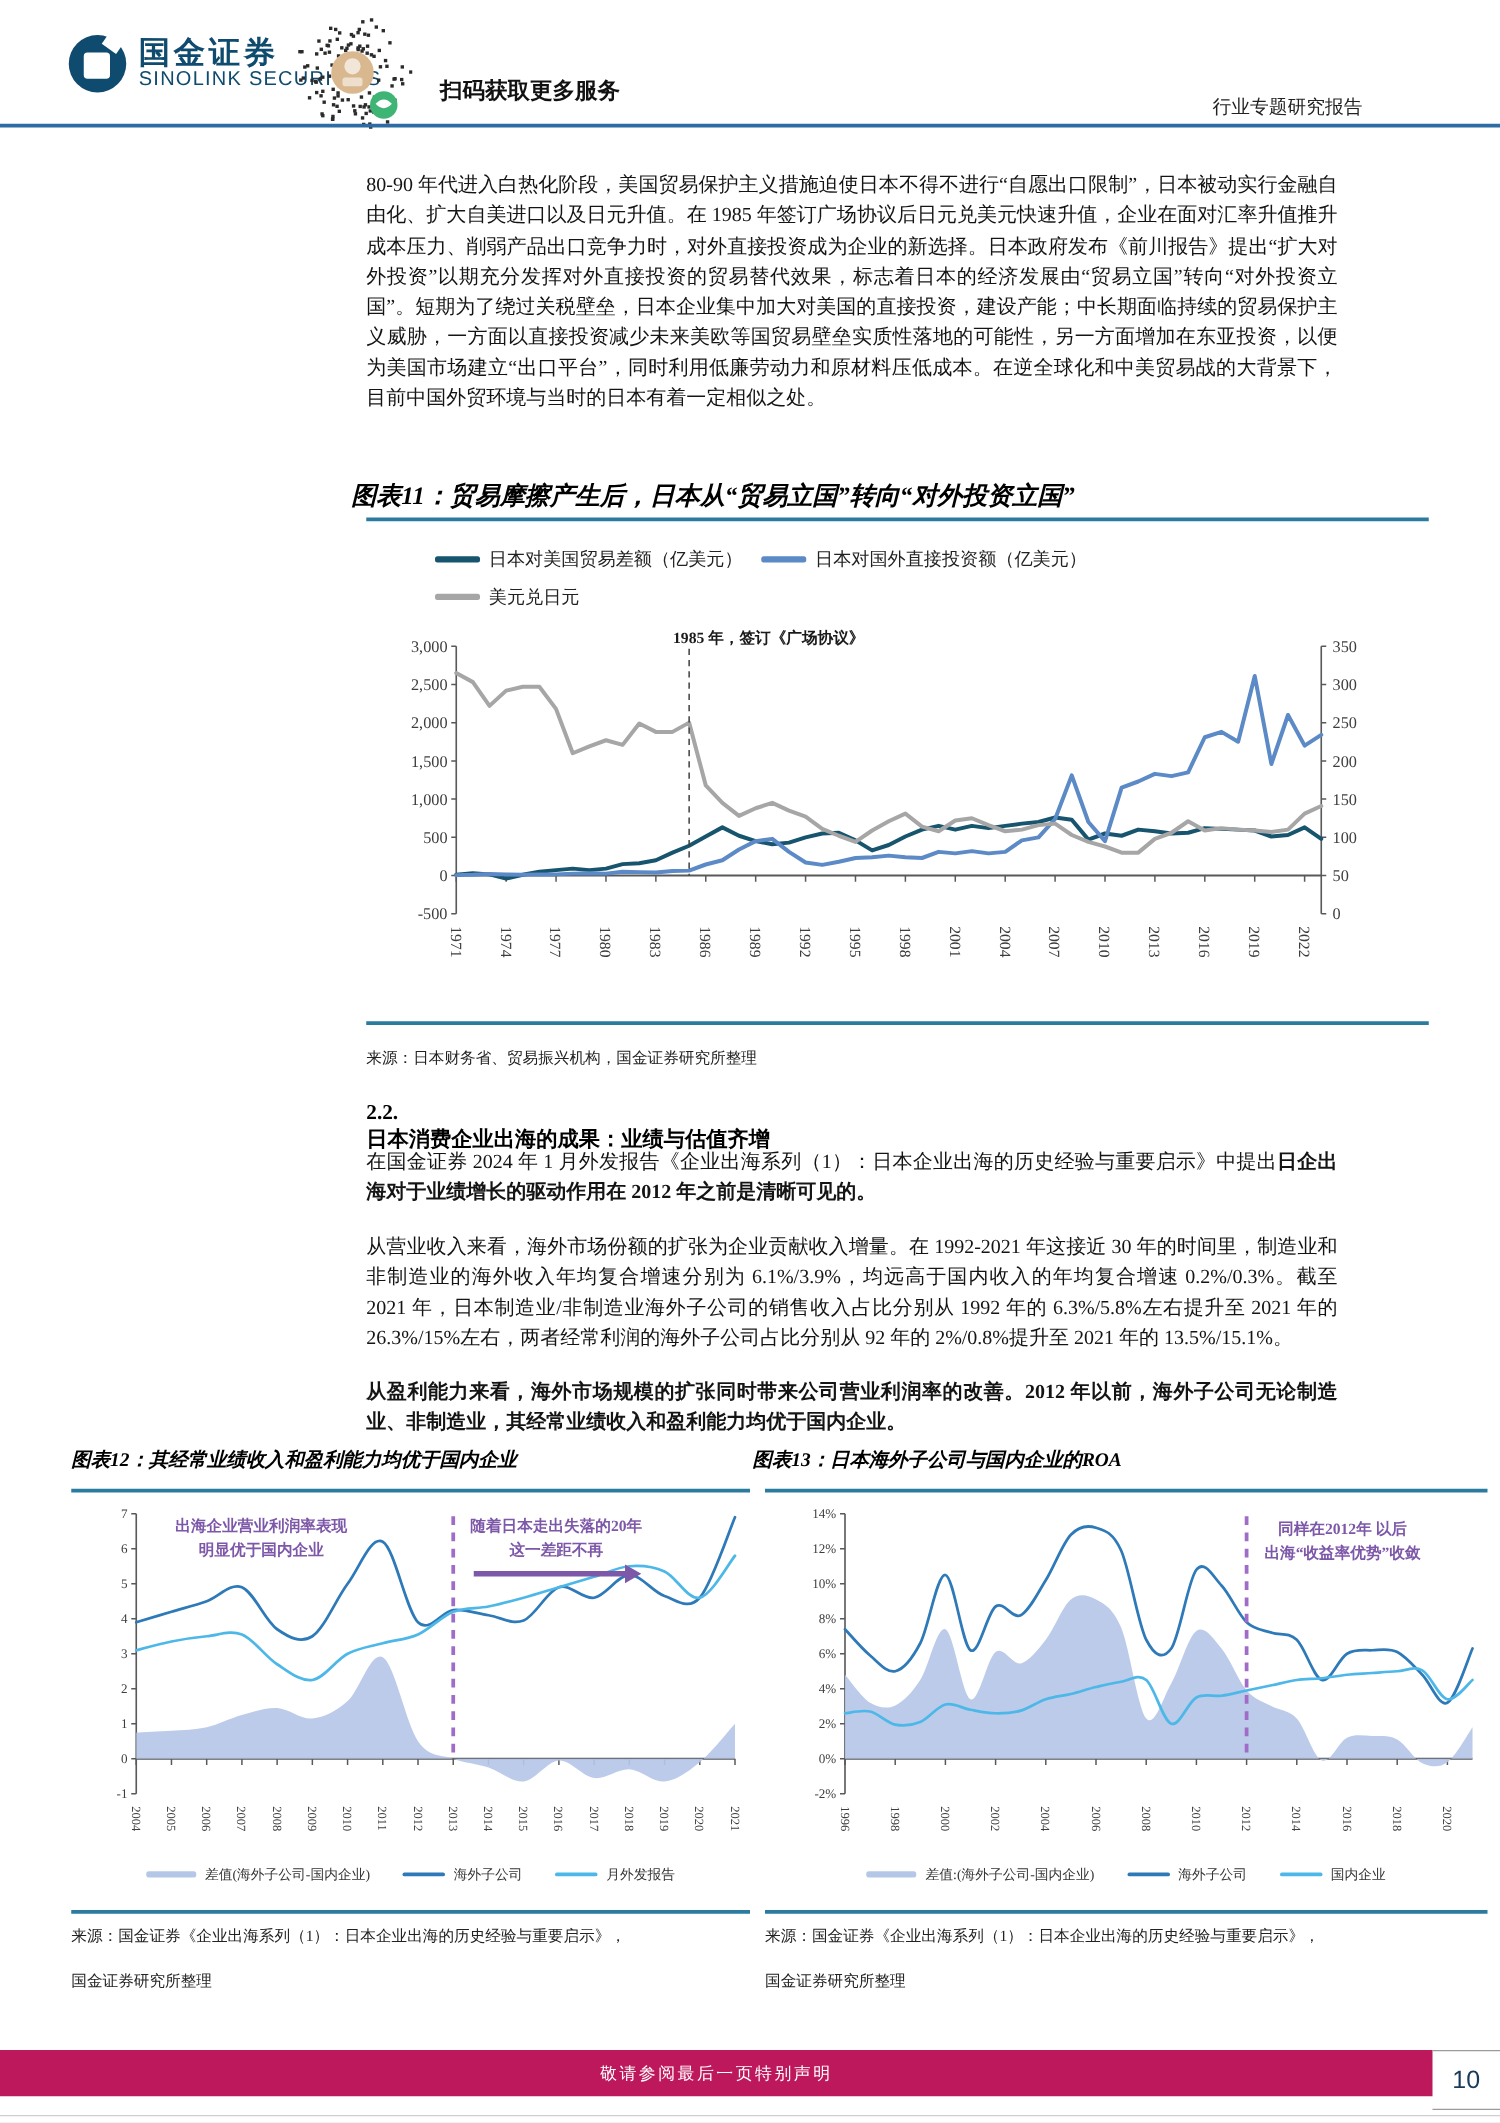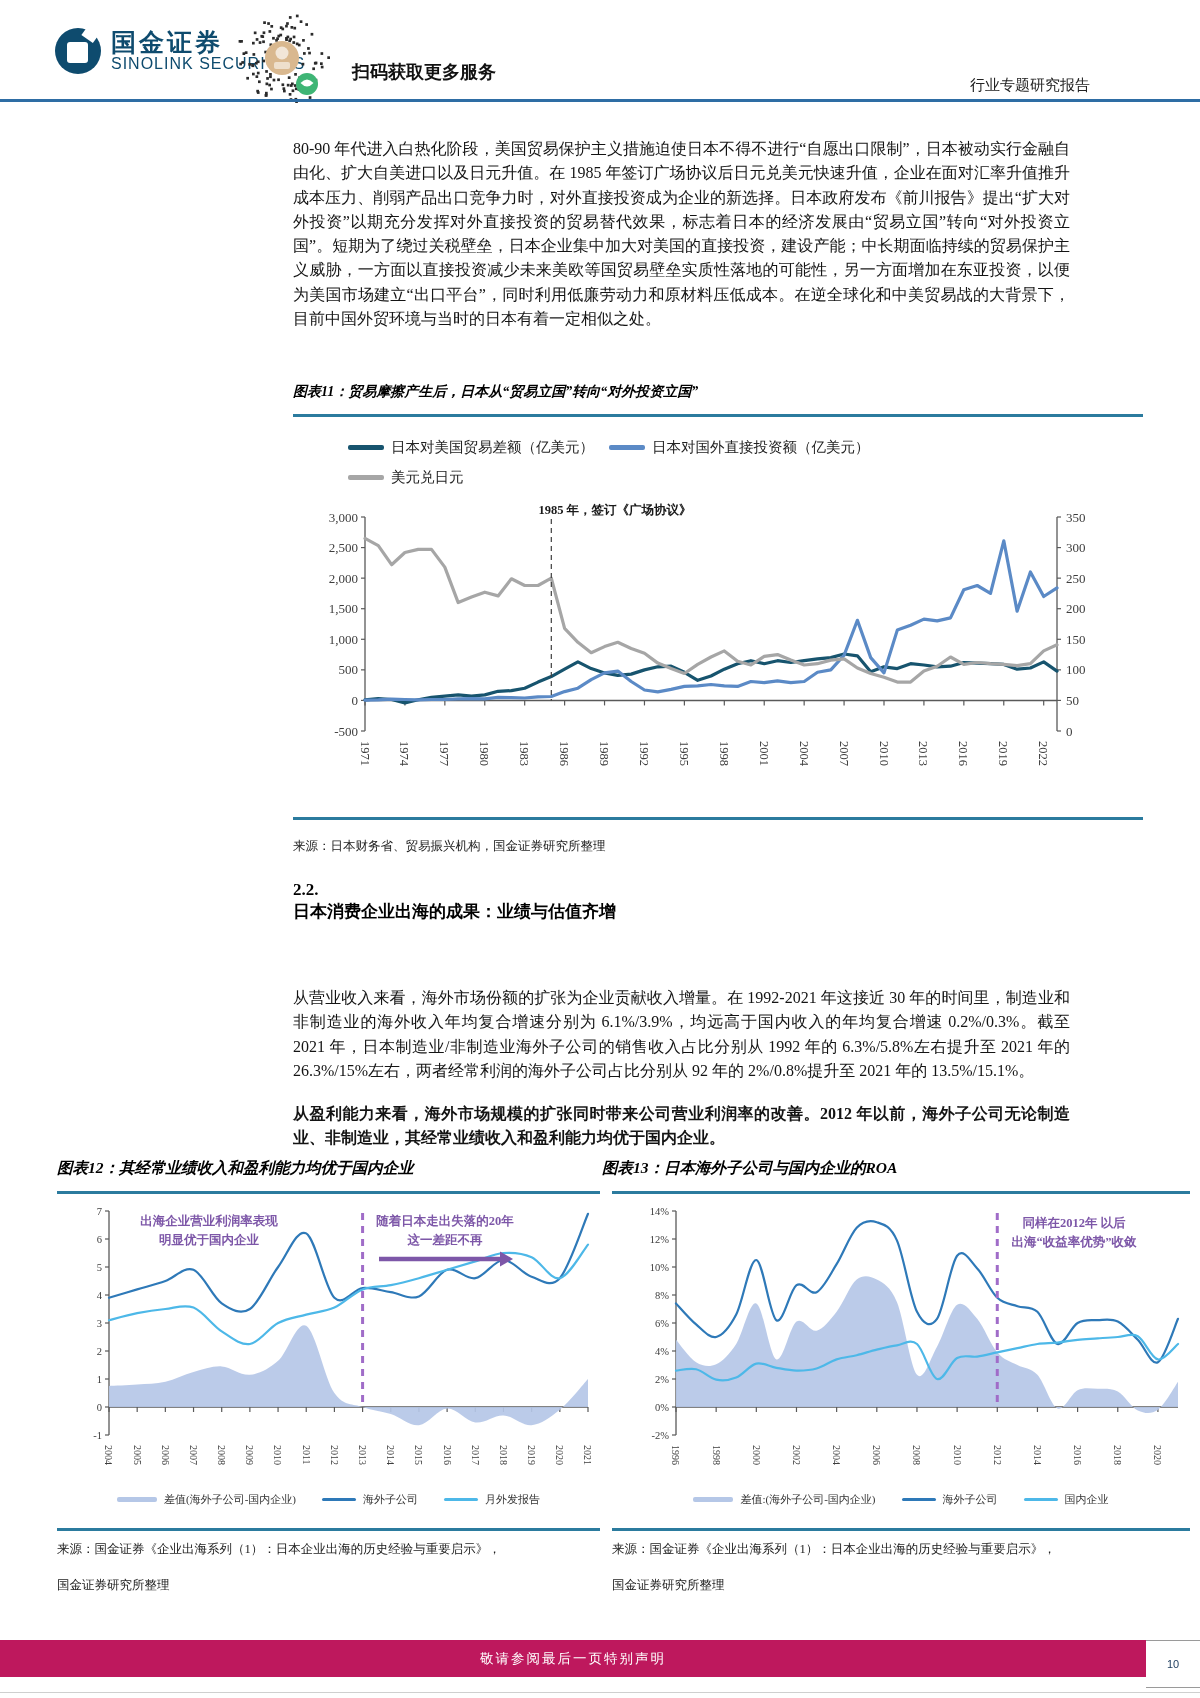--- a/index.html
+++ b/index.html
@@ -41,21 +41,21 @@
                font-size:11px;color:#333;align-items:center;}
   .mini-legend .sw{width:34px;height:2.6px;}
   .mini-legend .sw-a{height:5px;width:40px;}
 
   
   .footer-bar{position:absolute;left:0;top:1640px;width:1146px;height:37px;background:#be185d;
               display:flex;align-items:center;justify-content:center;}
   .footer-bar span{color:#fff;font-size:13.5px;letter-spacing:2px;}
   .page-box{position:absolute;left:1146px;top:1640px;width:54px;height:48px;border-top:1px solid #9a9a9a;
             border-bottom:1px solid #9a9a9a;display:flex;align-items:center;justify-content:center;
-            font-size:11px;color:#1a3a5c;font-family:"Liberation Sans","DejaVu Sans",sans-serif;}
+            font-size:20px;color:#1a3a5c;font-family:"Liberation Sans","DejaVu Sans",sans-serif;}
   .bottom-hair{position:absolute;left:0;top:1692px;width:1200px;height:1px;background:#cfcfcf;}
 </style>
 </head>
 <body>
 
 <div class="page" data-name="report-page">
 
   <div class="logo-wrap" data-name="sinolink-logo">
     <div class="logo-icon" data-name="sinolink-logo-icon"></div>
     <div>
@@ -178,21 +178,21 @@
       <circle cx="73" cy="74" r="11" fill="#3EB575" data-name="wechat-icon"></circle>
       <path d="M66.5 73 q6.5 -7 13 0 q-6.5 7 -13 0" fill="#fff"></path>
     </svg>
   </div>
   <div class="qr-caption" data-name="qr-caption">扫码获取更多服务</div>
   <div class="report-type" data-name="report-type-label">行业专题研究报告</div>
   <div class="header-line" data-name="header-divider"></div>
 
   <div class="para" style="top:137px;" data-name="paragraph-1">80-90 年代进入白热化阶段，美国贸易保护主义措施迫使日本不得不进行“自愿出口限制”，日本被动实行金融自由化、扩大自美进口以及日元升值。在 1985 年签订广场协议后日元兑美元快速升值，企业在面对汇率升值推升成本压力、削弱产品出口竞争力时，对外直接投资成为企业的新选择。日本政府发布《前川报告》提出“扩大对外投资”以期充分发挥对外直接投资的贸易替代效果，标志着日本的经济发展由“贸易立国”转向“对外投资立国”。短期为了绕过关税壁垒，日本企业集中加大对美国的直接投资，建设产能；中长期面临持续的贸易保护主义威胁，一方面以直接投资减少未来美欧等国贸易壁垒实质性落地的可能性，另一方面增加在东亚投资，以便为美国市场建立“出口平台”，同时利用低廉劳动力和原材料压低成本。在逆全球化和中美贸易战的大背景下，目前中国外贸环境与当时的日本有着一定相似之处。</div>
 
-  <div class="fig-title" style="left:293px;top:383px;font-size:14px;text-align:center;" data-name="figure-11-title">图表11：贸易摩擦产生后，日本从“贸易立国”转向“对外投资立国”</div>
+  <div class="fig-title" style="left:281px;top:383px;font-size:20px;text-align:center;" data-name="figure-11-title">图表11：贸易摩擦产生后，日本从“贸易立国”转向“对外投资立国”</div>
   <div class="rule" style="left:293px;top:414px;width:850px;" data-name="figure-11-rule-top"></div>
 
   <div class="f11-legend" data-name="figure-11-legend">
     <div class="lrow">
       <span class="litem" data-name="legend-item-trade-balance">
         <i class="sw" data-name="trade-balance-swatch" style="background: rgb(23, 84, 110);"></i>
         <span data-name="legend-label">日本对美国贸易差额（亿美元）</span>
       </span>
       <span class="litem" data-name="legend-item-fdi">
         <i class="sw" data-name="fdi-swatch" style="background: rgb(91, 138, 198);"></i>
@@ -287,20 +287,21 @@
     </svg>
 
   <div class="rule" style="left:293px;top:817px;width:850px;" data-name="figure-11-rule-bottom"></div>
   <div class="src" style="left:293px;top:838px;" data-name="figure-11-source">来源：日本财务省、贸易振兴机构，国金证券研究所整理</div>
 
   <div class="sec-head" data-name="section-2-2-heading">
     <span class="num" data-name="section-number">2.2.</span>
     <span data-name="section-title">日本消费企业出海的成果：业绩与估值齐增</span>
   </div>
 
+  <div class="para" style="top:918px;" data-name="paragraph-2"><span data-name="paragraph-2-lead">在国金证券 2024 年 1 月外发报告《企业出海系列（1）：日本企业出海的历史经验与重要启示》中提出</span><b data-name="paragraph-2-bold">日企出海对于业绩增长的驱动作用在 2012 年之前是清晰可见的。</b></div>
 
   <div class="para" style="top:986px;" data-name="paragraph-3">从营业收入来看，海外市场份额的扩张为企业贡献收入增量。在 1992-2021 年这接近 30 年的时间里，制造业和非制造业的海外收入年均复合增速分别为 6.1%/3.9%，均远高于国内收入的年均复合增速 0.2%/0.3%。截至 2021 年，日本制造业/非制造业海外子公司的销售收入占比分别从 1992 年的 6.3%/5.8%左右提升至 2021 年的 26.3%/15%左右，两者经常利润的海外子公司占比分别从 92 年的 2%/0.8%提升至 2021 年的 13.5%/15.1%。</div>
   <div class="para" style="top:1102px;font-weight:bold;" data-name="paragraph-4">从盈利能力来看，海外市场规模的扩张同时带来公司营业利润率的改善。2012 年以前，海外子公司无论制造业、非制造业，其经常业绩收入和盈利能力均优于国内企业。</div>
 
   <div class="fig-title" style="left:57px;top:1158px;" data-name="figure-12-title">图表12：其经常业绩收入和盈利能力均优于国内企业</div>
   <div class="rule" style="left:57px;top:1191px;width:543px;" data-name="figure-12-rule-top"></div>
   <svg class="chart-svg" style="left:57px;top:1197px;" width="543" height="290" data-name="figure-12-chart">
       <line x1="52" y1="14" x2="52" y2="238" stroke="#595959" stroke-width="1.3"></line>
       <line x1="48" y1="14" x2="52" y2="14" stroke="#595959" stroke-width="1.2"></line>
       <text x="45" y="17.675" text-anchor="end" font-size="10.5" fill="#3d3d3d">7</text>

